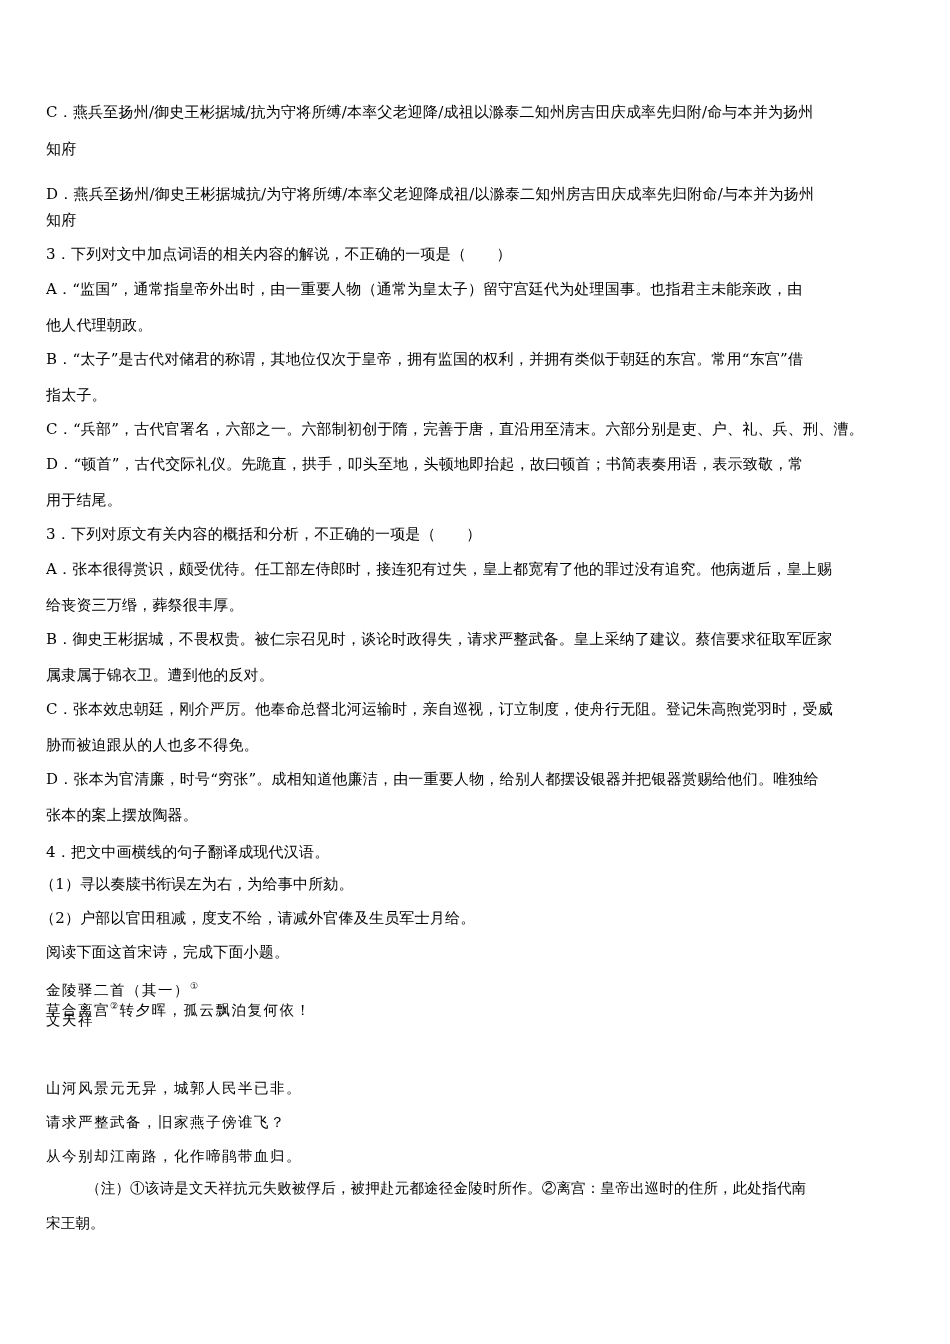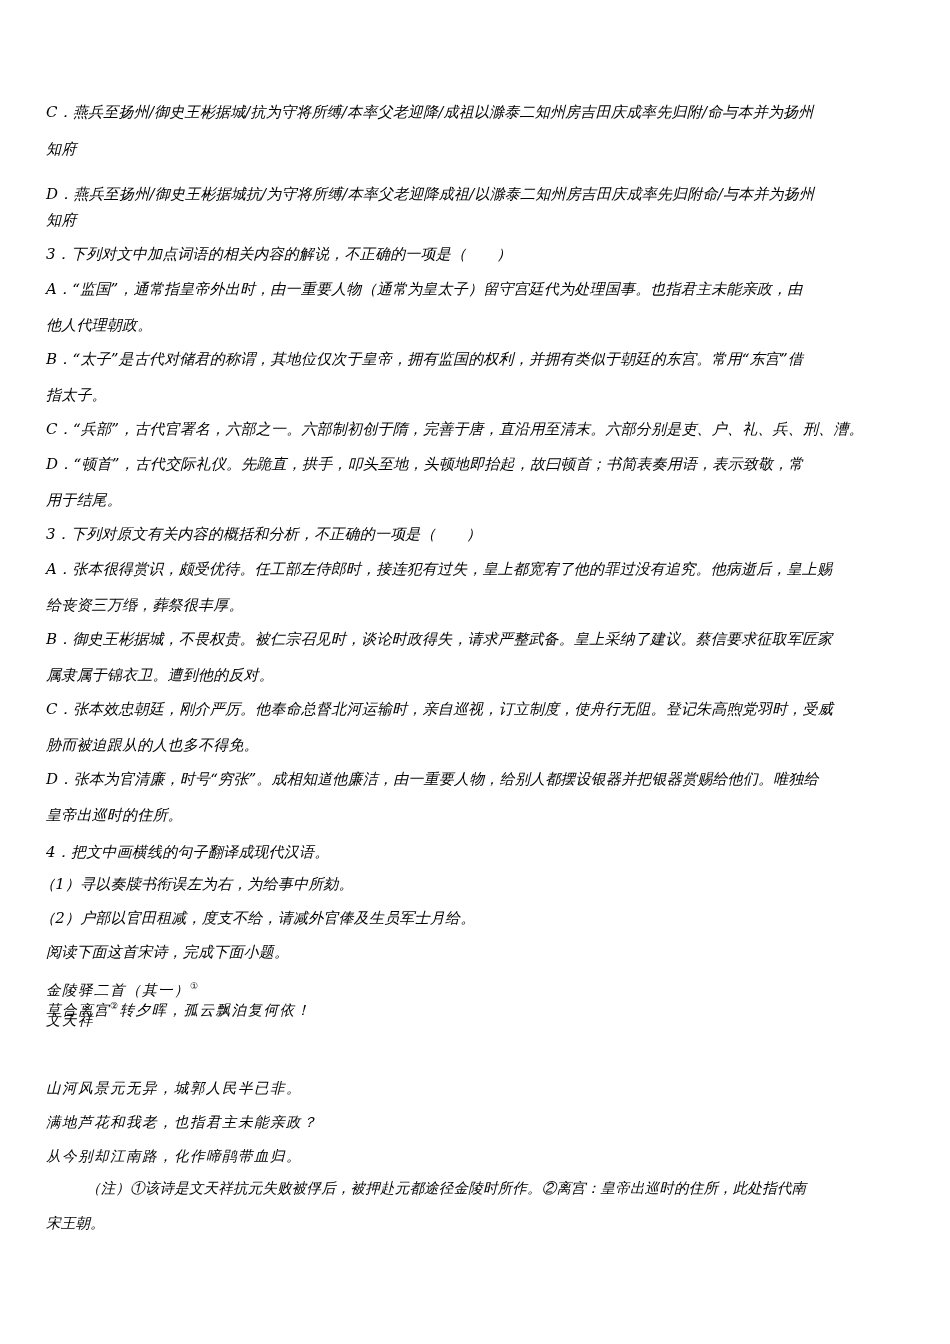--- a/index.html
+++ b/index.html
@@ -1,18 +1,18 @@
 <!DOCTYPE html>
 <html><head>
 <meta charset="utf-8">
 <style>
   html, body { margin: 0; padding: 0; background: #ffffff; }
   body { width: 950px; height: 1344px; position: relative; overflow: hidden;
          font-family: "DejaVu Serif", "Liberation Serif", serif; color: #000; }
-  .line { position: absolute; left: 46px; font-size: 15px; line-height: 20px; white-space: nowrap; letter-spacing: 0.2px; font-style: italic; }
+  .line { position: absolute; left: 46px; font-size: 15px; line-height: 20px; white-space: nowrap; letter-spacing: 0.2px; }
   .poem { font-family: "DejaVu Sans", "Liberation Sans", sans-serif; font-size: 14.5px; letter-spacing: 1.5px; }
   .sup { font-size: 9px; vertical-align: super; }
   .note { font-size: 14.5px; }
 </style>
 </head>
 <body>
 
 <div>
   <div class="line" style="top:102px">C．燕兵至扬州/御史王彬据城/抗为守将所缚/本率父老迎降/成祖以滁泰二知州房吉田庆成率先归附/命与本并为扬州</div>
   <div class="line" style="top:139px">知府</div>
@@ -29,29 +29,29 @@
   <div class="line" style="top:490px">用于结尾。</div>
 
   <div class="line" style="top:524px">3．下列对原文有关内容的概括和分析，不正确的一项是（　　）</div>
   <div class="line" style="top:559px">A．张本很得赏识，颇受优待。任工部左侍郎时，接连犯有过失，皇上都宽宥了他的罪过没有追究。他病逝后，皇上赐</div>
   <div class="line" style="top:595px">给丧资三万缗，葬祭很丰厚。</div>
   <div class="line" style="top:629px">B．御史王彬据城，不畏权贵。被仁宗召见时，谈论时政得失，请求严整武备。皇上采纳了建议。蔡信要求征取军匠家</div>
   <div class="line" style="top:665px">属隶属于锦衣卫。遭到他的反对。</div>
   <div class="line" style="top:699px">C．张本效忠朝廷，刚介严厉。他奉命总督北河运输时，亲自巡视，订立制度，使舟行无阻。登记朱高煦党羽时，受威</div>
   <div class="line" style="top:735px">胁而被迫跟从的人也多不得免。</div>
   <div class="line" style="top:769px">D．张本为官清廉，时号“穷张”。成相知道他廉洁，由一重要人物，给别人都摆设银器并把银器赏赐给他们。唯独给</div>
-  <div class="line" style="top:805px">皇帝出巡时的住所。</div>
+  <div class="line" style="top:805px">张本的案上摆放陶器。</div>
 
   <div class="line" style="top:842px">4．把文中画横线的句子翻译成现代汉语。</div>
   <div class="line" style="top:874px; left:40px">（1）寻以奏牍书衔误左为右，为给事中所劾。</div>
   <div class="line" style="top:908px; left:40px">（2）户部以官田租减，度支不给，请减外官俸及生员军士月给。</div>
   <div class="line" style="top:942px">阅读下面这首宋诗，完成下面小题。</div>
 
   <div class="line poem" style="top:976px"><span>金陵驿二首（其一）</span><span class="sup">①</span></div>
   <div class="line poem" style="top:1010px">文天祥</div>
   <div class="line poem" style="top:996px"><span>草合离宫</span><span class="sup">②</span><span>转夕晖，孤云飘泊复何依！</span></div>
   <div class="line poem" style="top:1078px">山河风景元无异，城郭人民半已非。</div>
-  <div class="line poem" style="top:1112px">满地芦花和我老，也指君主未能亲政？</div>
+  <div class="line poem" style="top:1112px">请求严整武备，旧家燕子傍谁飞？</div>
   <div class="line poem" style="top:1146px">从今别却江南路，化作啼鹃带血归。</div>
 
   <div class="line note" style="top:1178px; left:86px">（注）①该诗是文天祥抗元失败被俘后，被押赴元都途径金陵时所作。②离宫：皇帝出巡时的住所，此处指代南</div>
   <div class="line note" style="top:1213px">宋王朝。</div>
 </div>
 
 </body></html>

